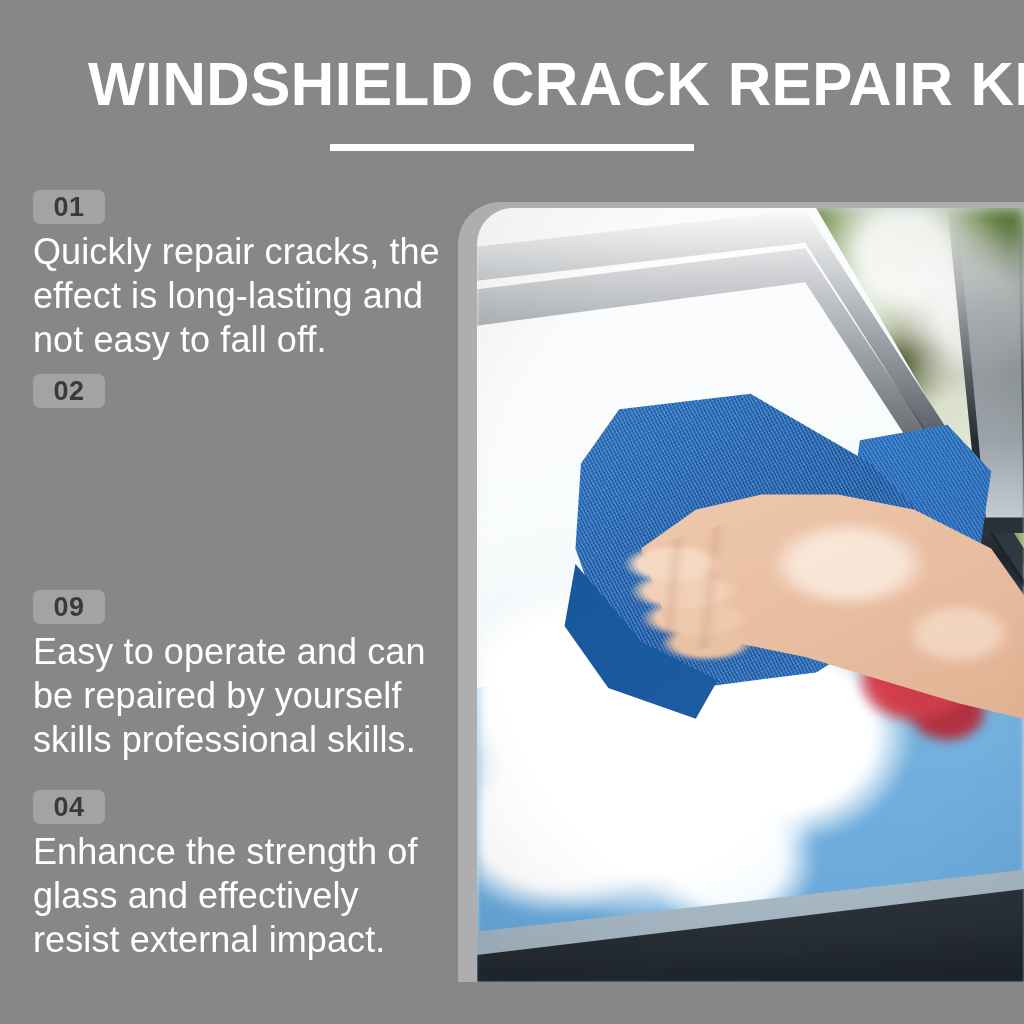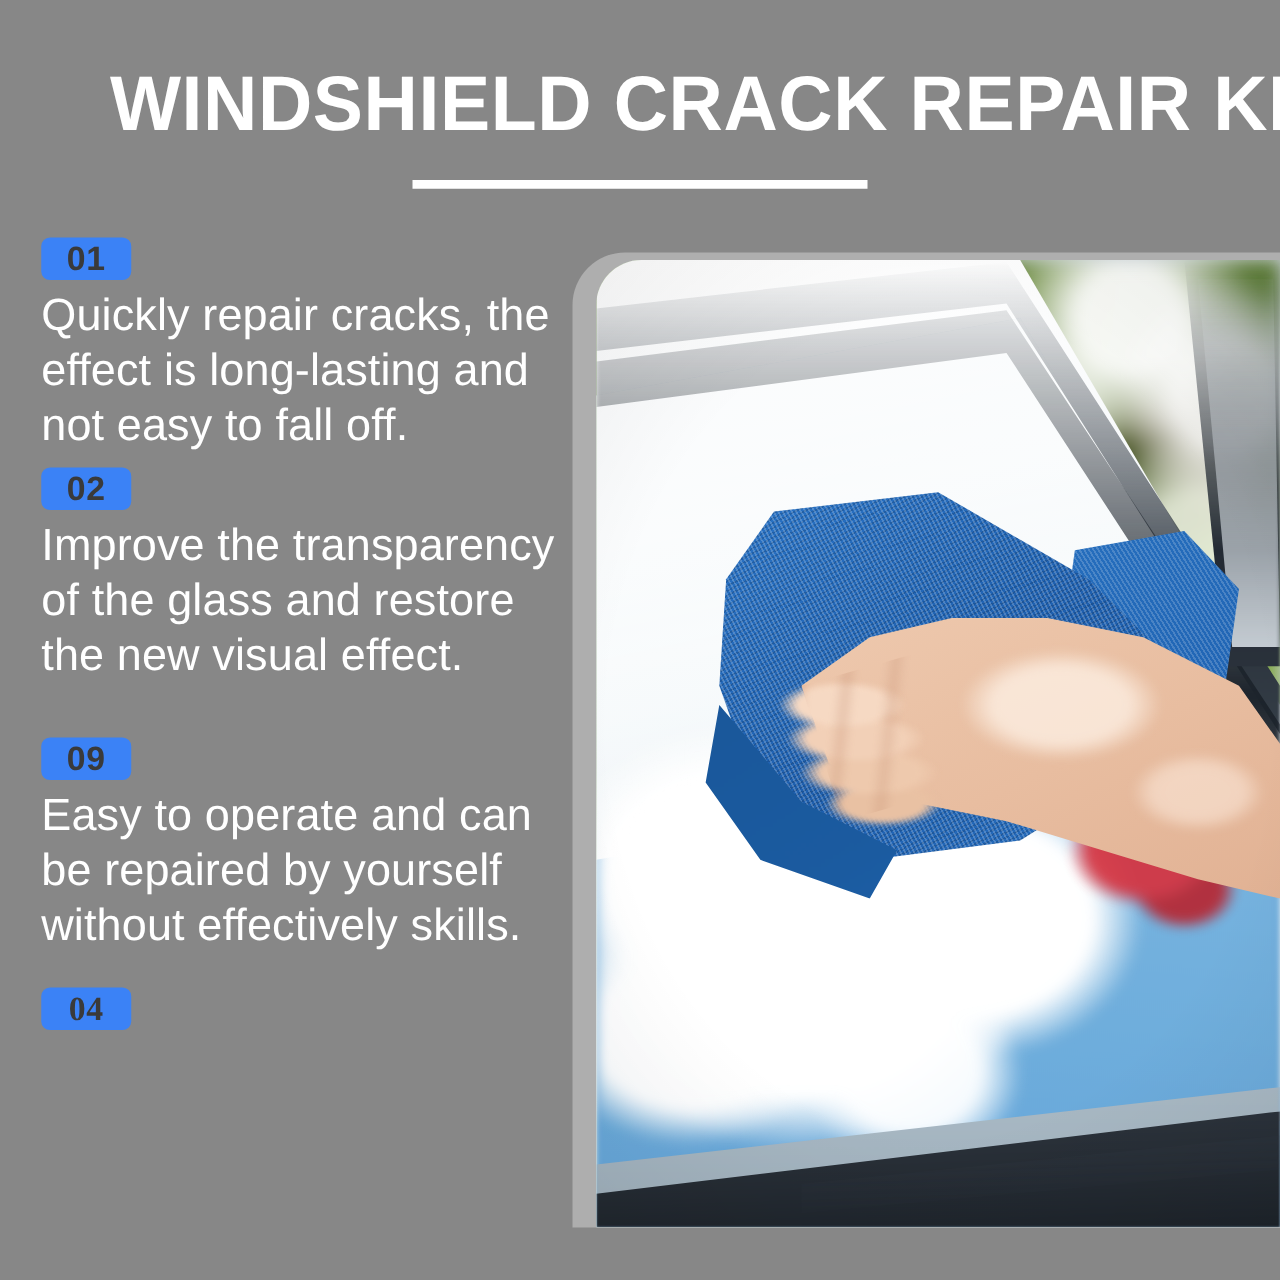--- a/index.html
+++ b/index.html
@@ -60,21 +60,21 @@
   }
 
   .feature {
     position: absolute;
     left: 0;
     width: 420px;
   }
 
   .badge {
     display: inline-block;
-    background: #3b82f6;
+    background: #a3a3a3;
     color: #3a3a3a;
     font-size: 27px;
     font-weight: bold;
     line-height: 34px;
     height: 34px;
     min-width: 72px;
     text-align: center;
     border-radius: 7px;
     letter-spacing: 0.5px;
     box-sizing: border-box;
@@ -310,30 +310,30 @@
 
   <div id="features">
 
     <div class="feature" style="top:0px;">
       <div class="badge">01</div>
       <div class="feature-text">Quickly repair cracks, the effect is long-lasting and not easy to fall off.</div>
     </div>
 
     <div class="feature" style="top:184px;">
       <div class="badge">02</div>
-      <div class="feature-text">Improve the transparency of the glass and restore the new visual effect.</div>
     </div>
 
     <div class="feature" style="top:400px;">
       <div class="badge">09</div>
-      <div class="feature-text">Easy to operate and can be repaired by yourself without effectively skills.</div>
-    </div>
-
-    <div class="feature" style="top:600px;font-family:Liberation Serif, serif;">
+      <div class="feature-text">Easy to operate and can be repaired by yourself skills professional skills.</div>
+    </div>
+
+    <div class="feature" style="top:600px;">
       <div class="badge">04</div>
+      <div class="feature-text">Enhance the strength of glass and effectively resist external impact.</div>
     </div>
 
   </div>
 
   <div id="photo-panel">
     <div id="photo">
       <div class="ph" id="ph-foliage"></div>
       <div class="ph" id="ph-roof"></div>
       <div class="ph" id="ph-glass"></div>
       <div class="ph" id="ph-sky"></div>

